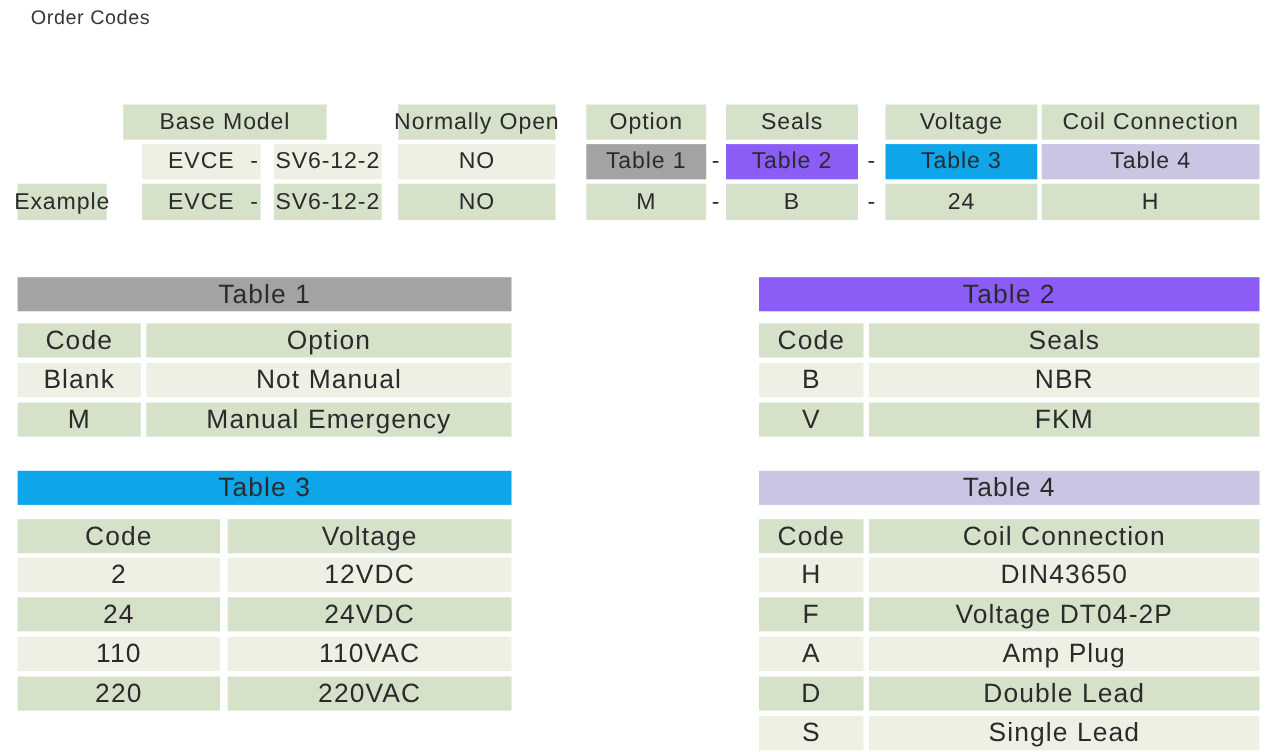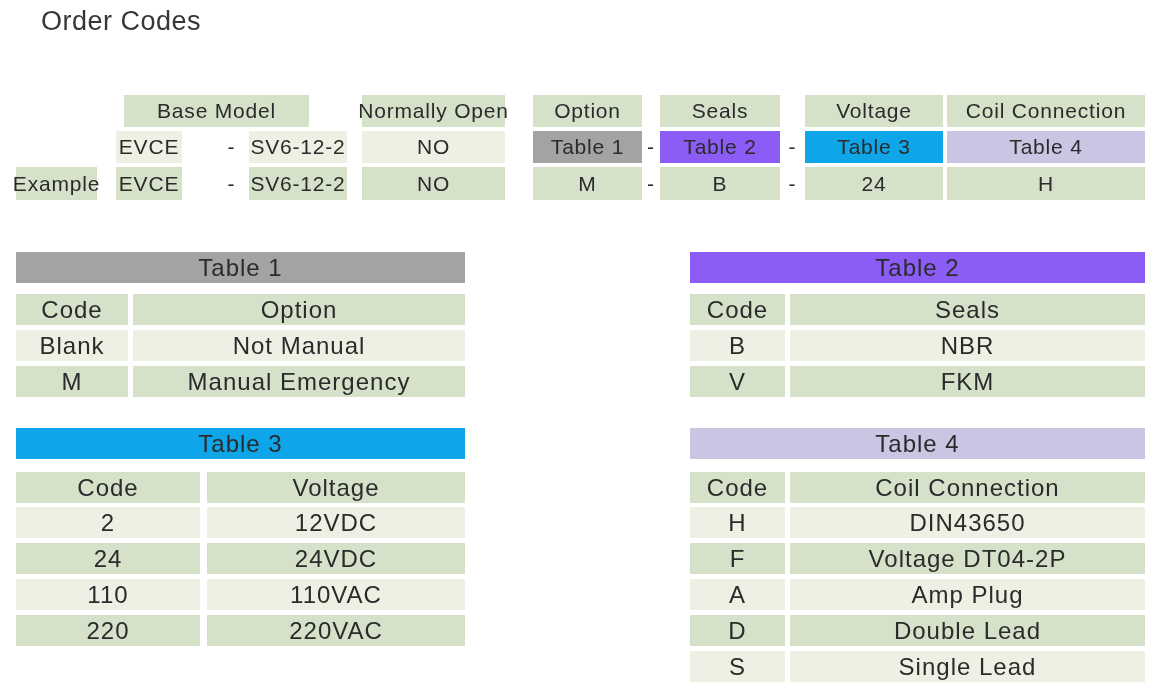--- a/index.html
+++ b/index.html
@@ -1,27 +1,27 @@
 <!DOCTYPE html>
 <html><head>
 <meta charset="utf-8">
 <style>
   html,body{margin:0;padding:0;background:#ffffff;}
   .page{position:relative;width:1161px;height:684px;background:#ffffff;
         font-family:"Liberation Sans",sans-serif;color:#2b2b2b;overflow:hidden;}
-  .title{position:absolute;left:28px;top:6px;font-size:27px;letter-spacing:.5px;
-         color:#373737;font-weight:400;margin-left:13px;}
+  .title{position:absolute;left:28px;top:6px;font-size:18px;letter-spacing:.5px;
+         color:#373737;font-weight:400;}
   .cell{position:absolute;display:flex;align-items:center;justify-content:center;
         height:32px;font-size:21px;letter-spacing:.8px;white-space:nowrap;}
   .bt{height:31px;font-size:24px;letter-spacing:1px;}
   
   .sage{background:#d6e1ca}.lite{background:#edf1e3}.yel{background:#a3a3a3}
   .blu{background:#8b5cf6}.org{background:#0ea5e9}.lav{background:#c9c6e3}
   
-  .c-ex{left:16px;width:81px}.c-base{left:124px;width:185px}.c-evce{left:116px;width:66px}
+  .c-ex{left:16px;width:81px}.c-base{left:112px;width:185px}.c-evce{left:129px;width:108px}
   .c-d1{left:214px;width:35px}.c-sv{left:249px;width:98px}.c-no{left:362px;width:143px}
   .c-op{left:533px;width:109px}.c-d2{left:642px;width:18px}.c-se{left:660px;width:120px}
   .c-d3{left:780px;width:25px}.c-vo{left:805px;width:138px}.c-co{left:947px;width:198px}
   
   .r0{top:95px}.r1{top:131px}.r2{top:167px;height:33px}
   
   .a0{top:252px}.a1{top:294px}.a2{top:330px}.a3{top:366px}
   .b0{top:428px}.b1{top:472px}.b2{top:507px}.b3{top:543px}.b4{top:579px}.b5{top:615px}.b6{top:651px}
   .lt{left:16px;width:449px}.l1a{left:16px;width:112px}.l1b{left:133px;width:332px}
   .l3a{left:16px;width:184px}.l3b{left:207px;width:258px}

